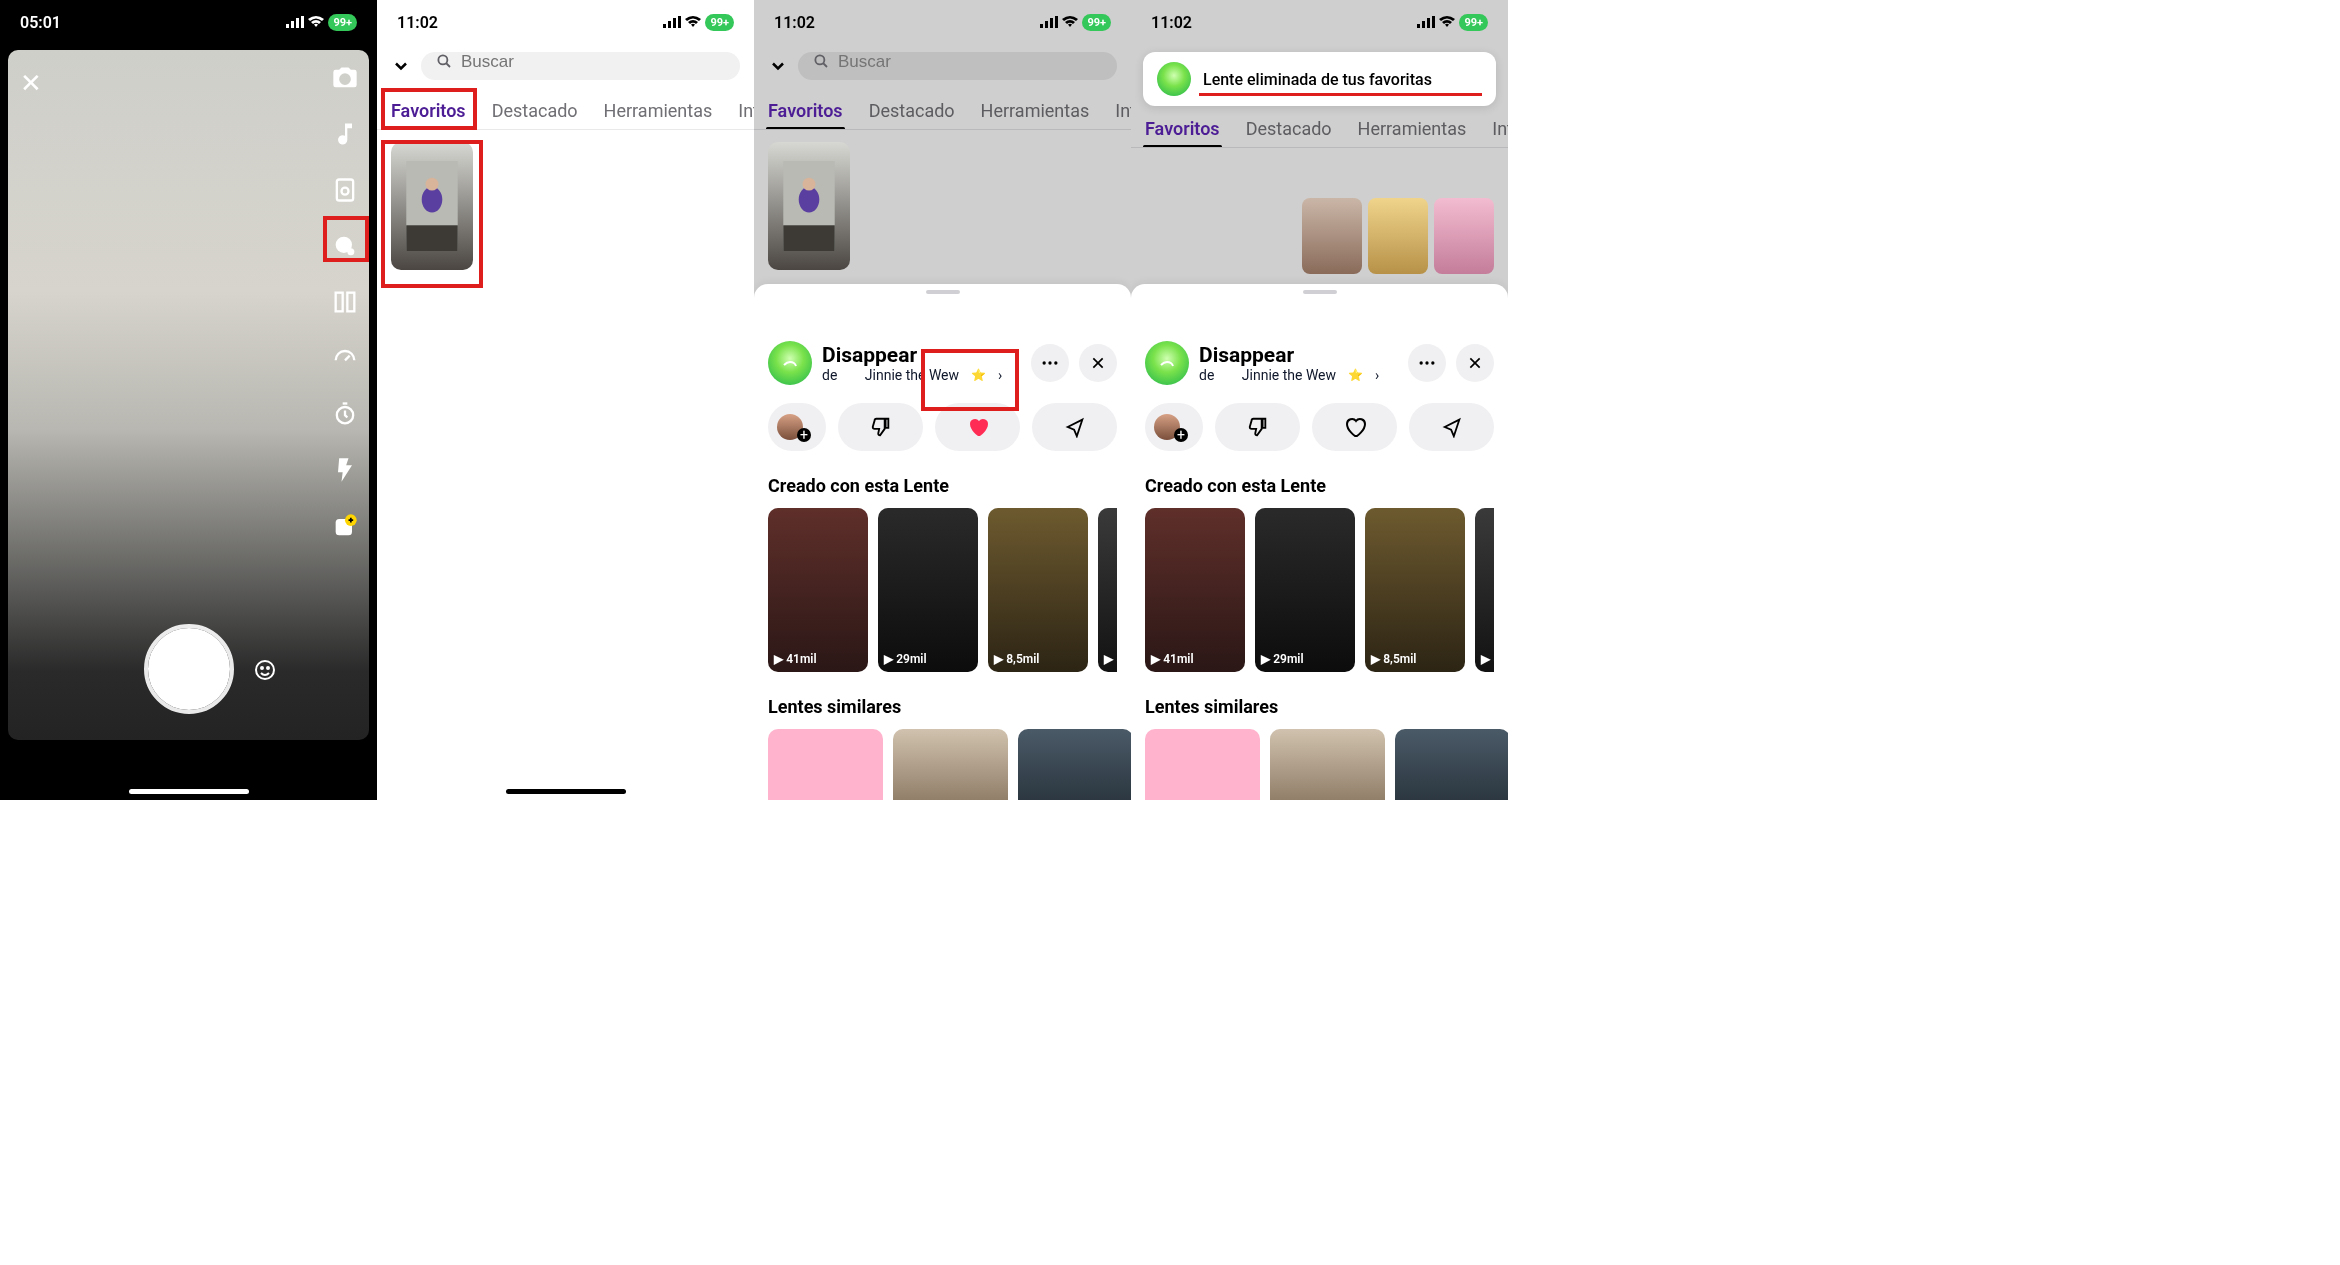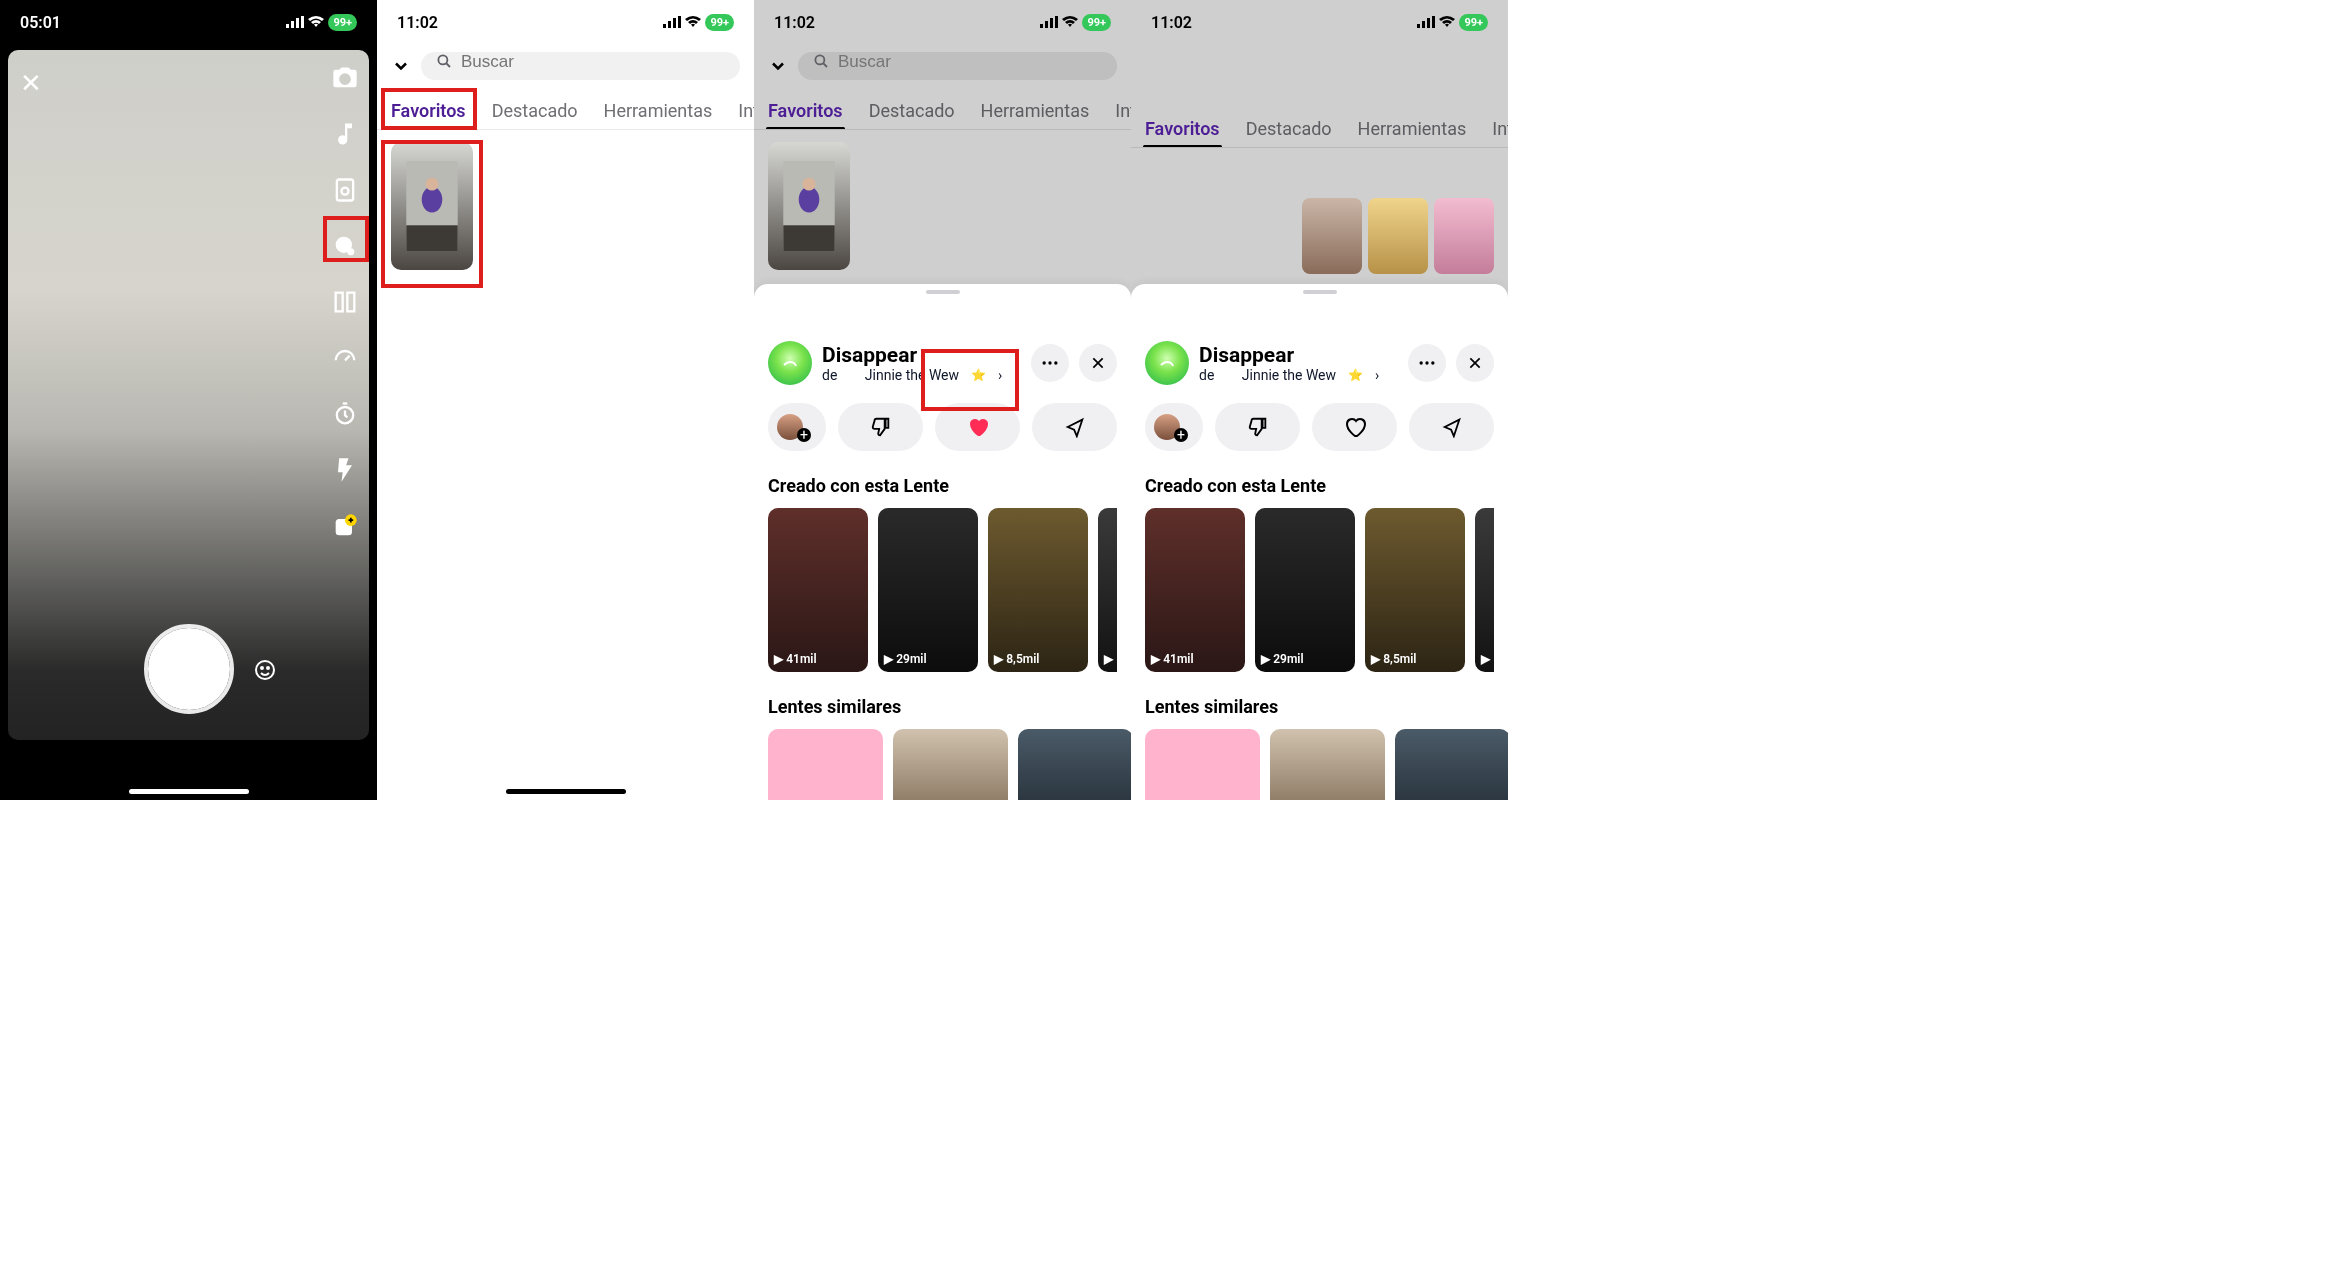--- a/index.html
+++ b/index.html
@@ -486,20 +486,25 @@
     <div class="tab">Herramientas</div>
     <div class="tab">Inte</div>
   </div>
 
   <div class="mini-previews">
     <div class="mini-prev"></div>
     <div class="mini-prev mp2"></div>
     <div class="mini-prev mp3"></div>
   </div>
 
+  <div class="toast">
+    <div class="ico"></div>
+    <div class="toast-text">Lente eliminada de tus favoritas</div>
+    <div class="red-underline" style="left:56px;right:14px;"></div>
+  </div>
 
   <div class="sheet">
     <div class="grip"></div>
     <div class="lens-header">
       <div class="lens-icon">
         <svg width="24" height="24" viewBox="0 0 24 24">
             <path d="M6 14c2-2 4-3 6-3s5 1 6 4" stroke="#fff" stroke-width="2" fill="none"></path>
           </svg>
       </div>
       <div class="lens-meta">

